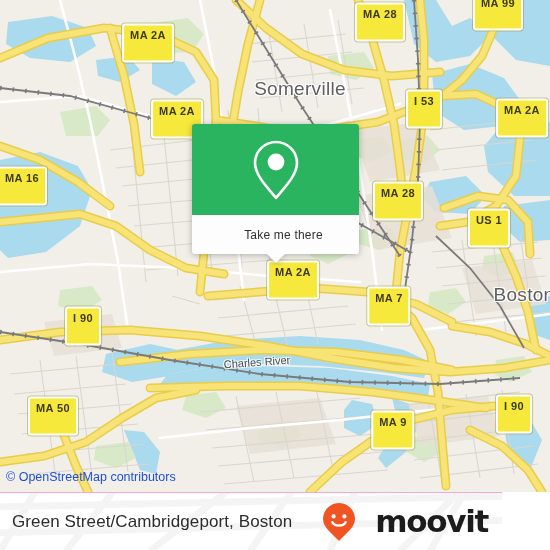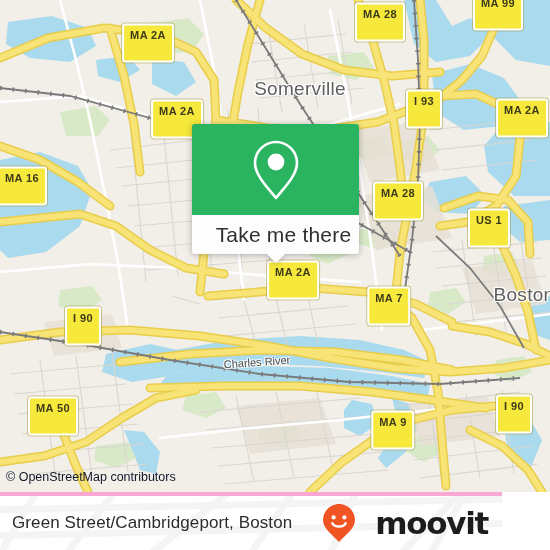--- a/index.html
+++ b/index.html
@@ -80,21 +80,21 @@
        1px  1px 0 rgba(255,255,255,.85);
   }
 
   
   #attribution {
     position: absolute;
     left: 6px;
     top: 470px;
     font-family: "Liberation Sans", sans-serif;
     font-size: 12.5px;
-    color: #0f172a;
+    color: #1d4ed8;
     white-space: nowrap;
     z-index: 40;
   }
 
   
   #callout {
     position: absolute;
     left: 192px;
     top: 124px;
     width: 167px;
@@ -114,21 +114,21 @@
     background: #fdfdfd;
     height: 39px;
     border-radius: 0 0 3px 3px;
     display: flex;
     align-items: center;
     justify-content: center;
     position: relative;
   }
   #callout-action-label {
     font-family: "Liberation Sans", sans-serif;
-    font-size: 21px;
+    font-size: 12px;
     color: #2f2f2f;
     letter-spacing: .2px;
     margin-left: 16px;
   }
   #callout-tail {
     position: absolute;
     left: 50%;
     bottom: -9px;
     margin-left: -9px;
     width: 0; height: 0;
@@ -138,21 +138,21 @@
   }
 
   
   #footer {
     position: absolute;
     left: 0;
     top: 492px;
     width: 502px;
     height: 58px;
     background: #ffffff;
-    border-top: 4px solid #f9a8d4;
+    border-top: 1px solid #f9a8d4;
     display: flex;
     align-items: center;
     justify-content: space-between;
     box-sizing: border-box;
     padding: 0 14px 0 12px;
     overflow: hidden;
   }
   #footer-bg {
     position: absolute;
     left: 0; top: 0;
@@ -383,21 +383,21 @@
           <path d="M0,332 L80,344 L170,360 L260,374 L350,382 L440,384 L520,378"></path>
           <path d="M414,0 L418,60 L420,120 L418,182 L412,240 L404,296"></path>
         </g>
       </g>
     </svg>
 
     <div>
       <div class="shield" style="left:148px;top:43px">MA 2A</div>
       <div class="shield" style="left:380px;top:22px">MA 28</div>
       <div class="shield" style="left:498px;top:11px">MA 99</div>
-      <div class="shield" style="left:424px;top:109px">I 93</div>
+      <div class="shield" style="left:424px;top:109px">I 53</div>
       <div class="shield" style="left:177px;top:119px">MA 2A</div>
       <div class="shield" style="left:522px;top:118px">MA 2A</div>
       <div class="shield" style="left:22px;top:186px">MA 16</div>
       <div class="shield" style="left:398px;top:201px">MA 28</div>
       <div class="shield" style="left:489px;top:228px">US 1</div>
       <div class="shield" style="left:293px;top:280px">MA 2A</div>
       <div class="shield" style="left:389px;top:306px">MA 7</div>
       <div class="shield" style="left:83px;top:326px">I 90</div>
       <div class="shield" style="left:53px;top:416px">MA 50</div>
       <div class="shield" style="left:393px;top:430px">MA 9</div>

